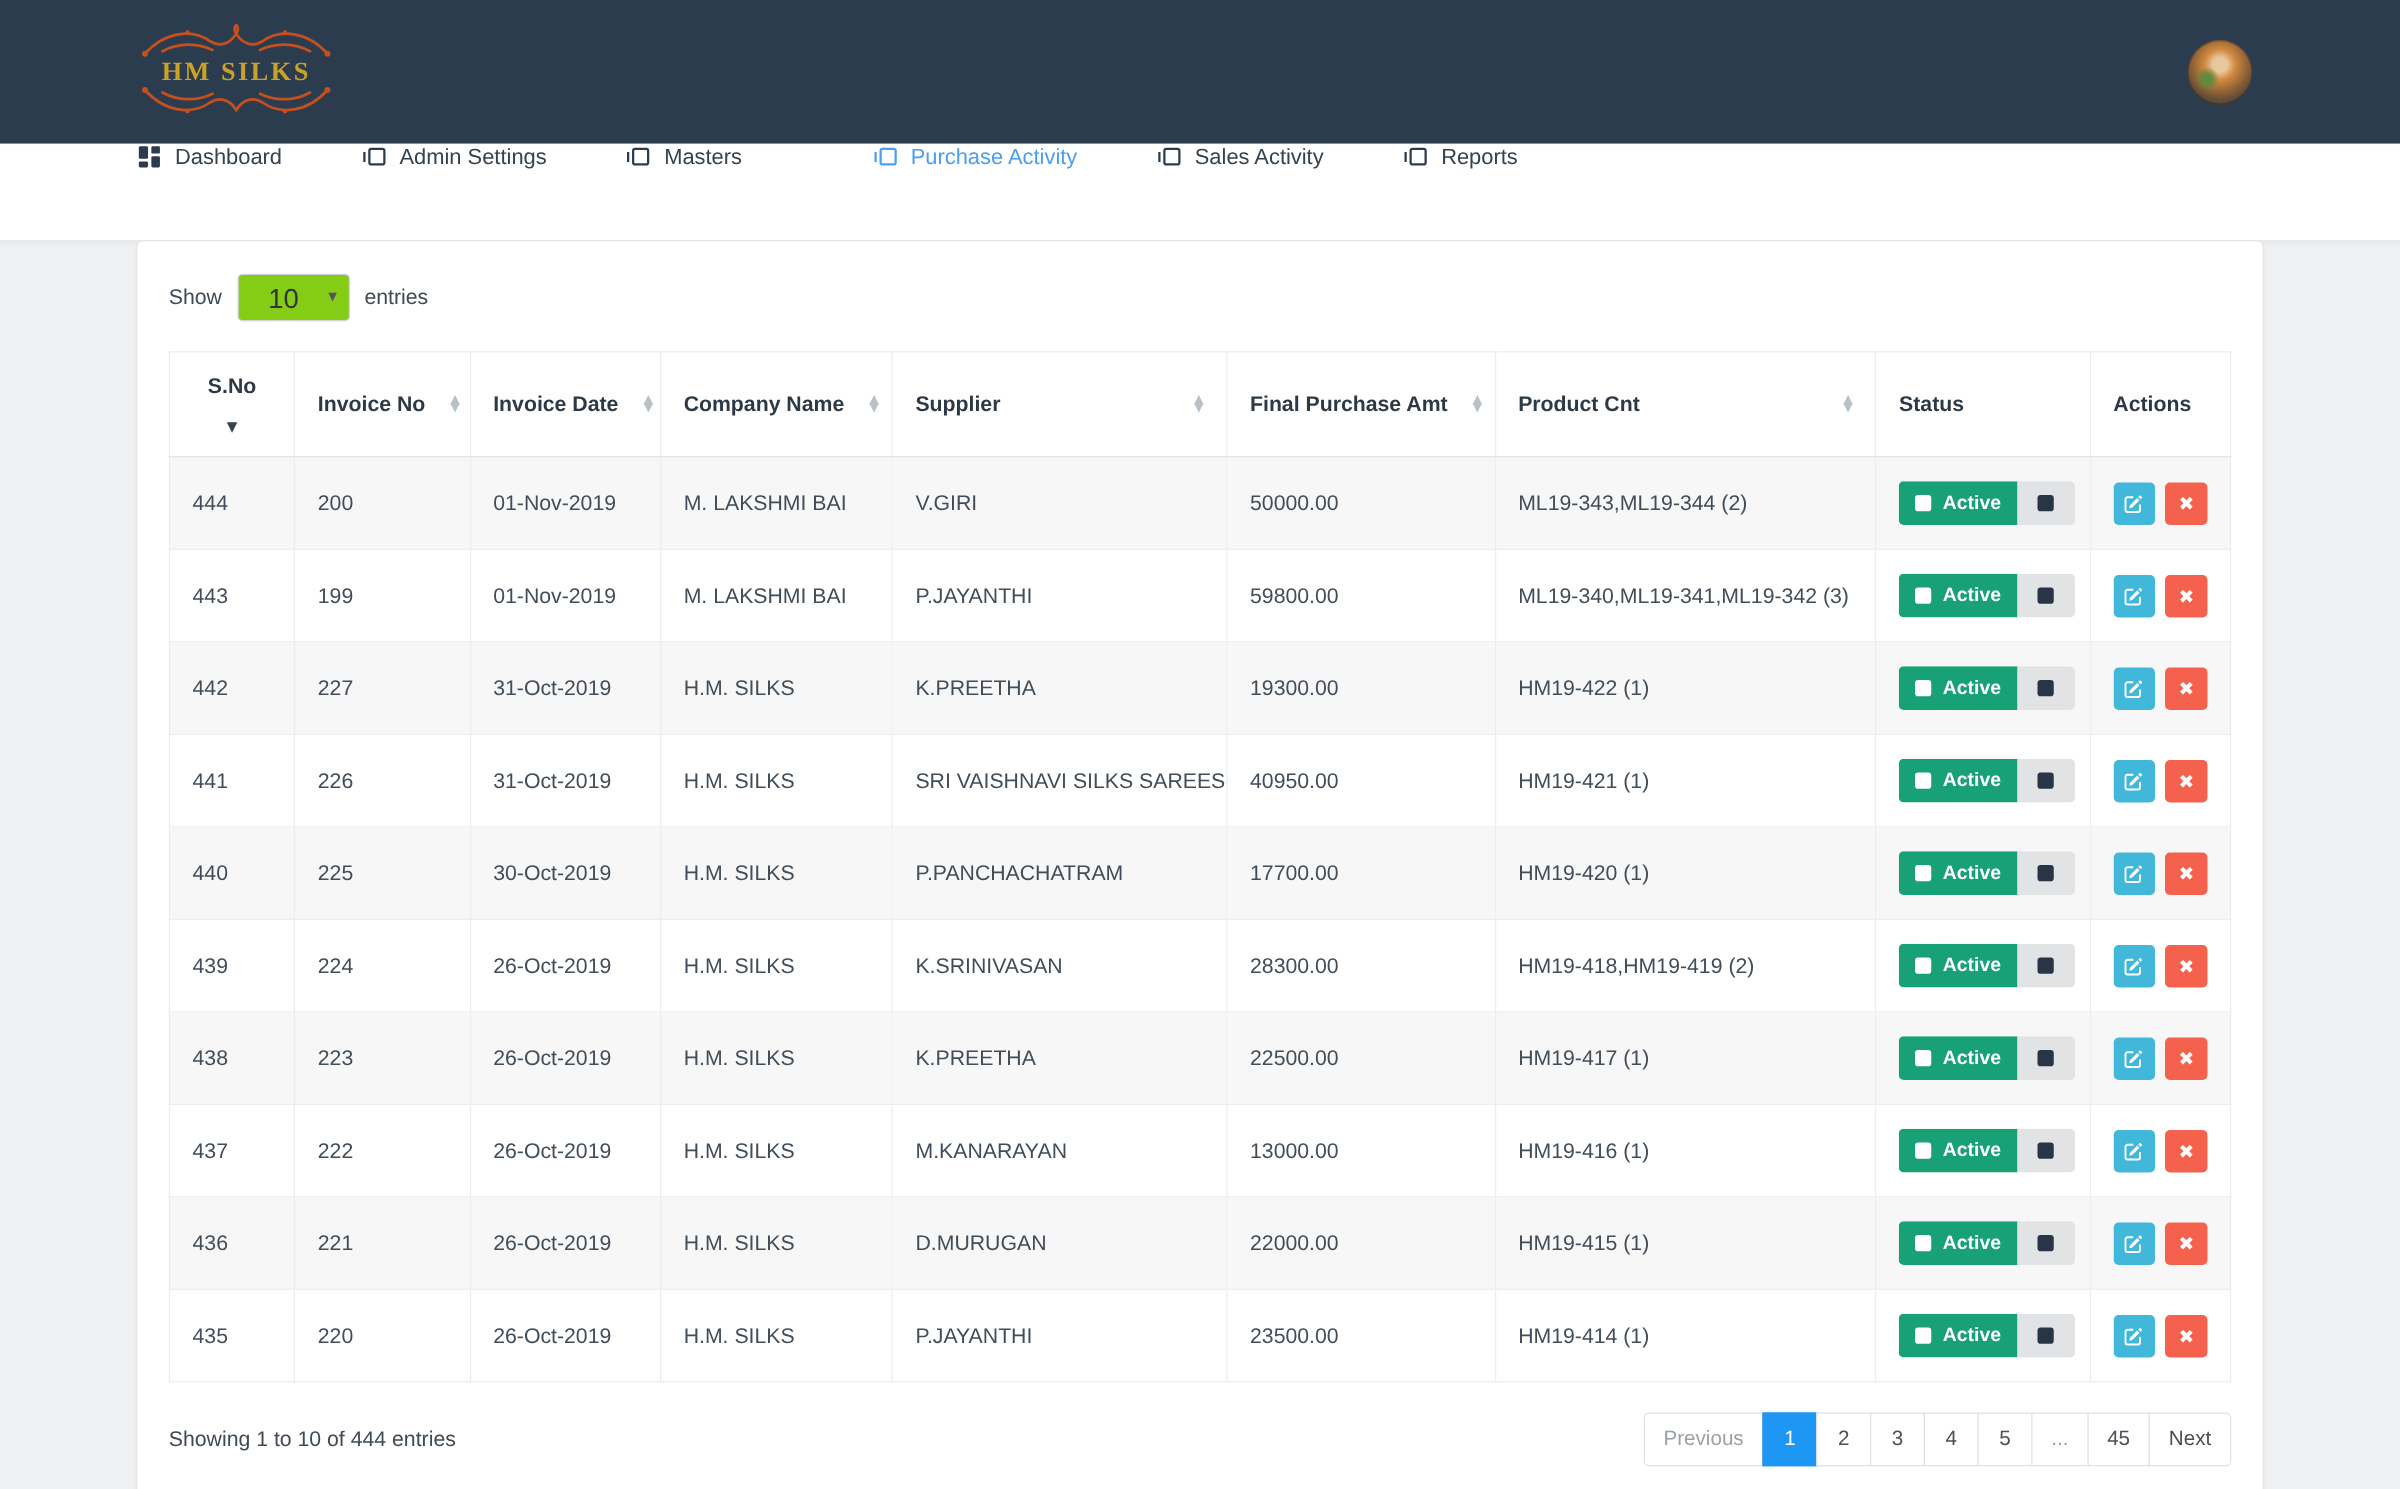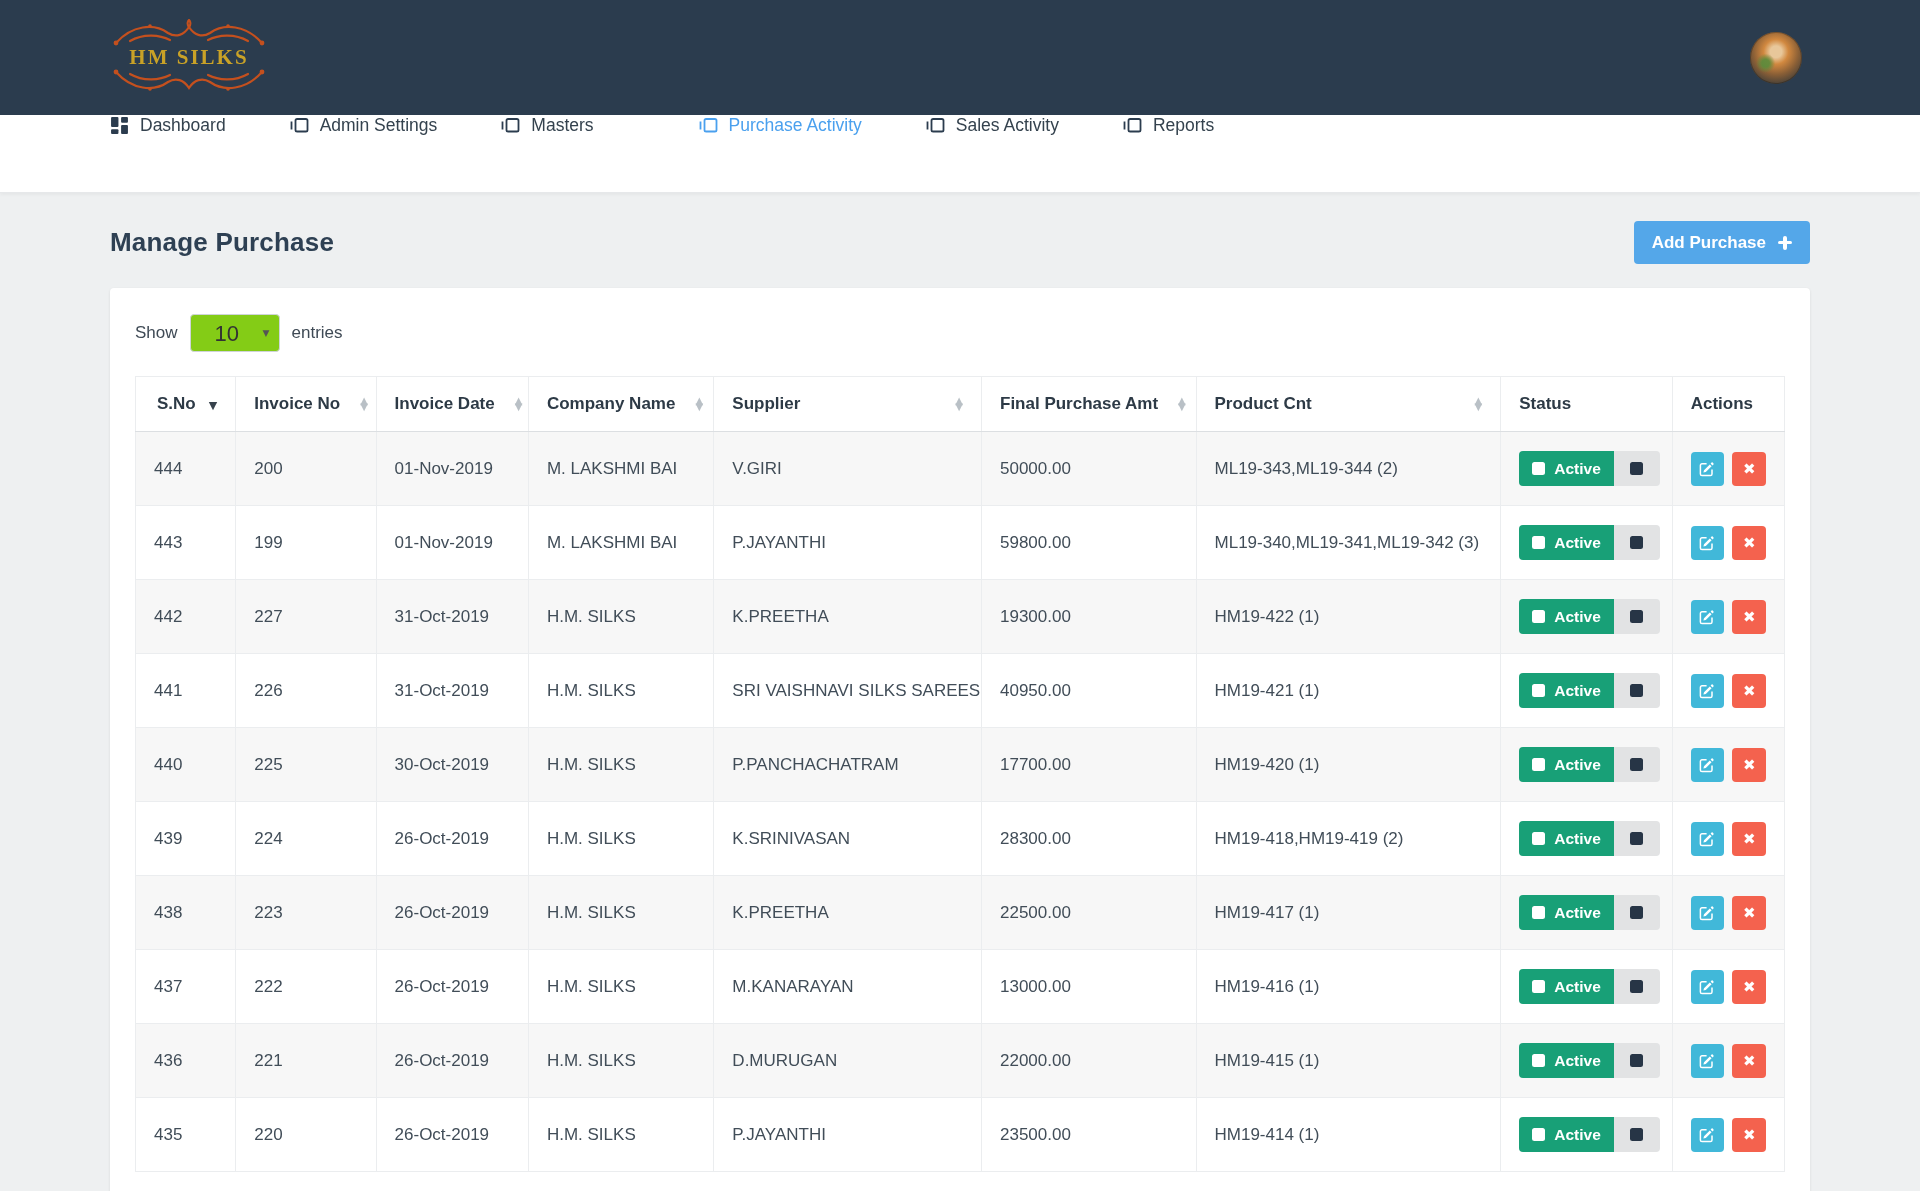--- a/index.html
+++ b/index.html
@@ -82,21 +82,21 @@
     padding:19px 18px; overflow:hidden; white-space:nowrap;
   }
   table.data th {
     color:#2d3a46; font-weight:bold; border-bottom-color:#dcdfe2; padding:17px 18px;
     cursor:pointer;
   }
   table.data tr.odd td { background:#f7f7f7; }
   table.data td { color:#414d58; }
   .th-inner { display:flex; align-items:center; justify-content:space-between; gap:20px; }
   .th-inner.no-sort { justify-content:flex-start; }
-  .th-inner.sorted { justify-content:flex-end; gap:13px; }
+  .th-inner.sorted { justify-content:space-between; gap:13px;flex-direction:column; }
   .sort-both { display:flex; flex-direction:column; line-height:.62; font-size:10px; color:#b9c0c6;
                font-family:"DejaVu Sans", sans-serif; }
   .sort-desc { font-size:11px; color:#37424c; font-family:"DejaVu Sans", sans-serif; margin-top:3px; }
   
   .status-toggle { display:inline-flex; height:35px; border-radius:4px; overflow:hidden; cursor:pointer; }
   .st-on { background:#18a077; color:#fff; display:flex; align-items:center; gap:9px; padding:0 13px;
            font-size:15.5px; font-weight:bold; }
   .st-off { background:#e2e3e4; width:46px; display:flex; align-items:center; justify-content:center; }
   .sq { width:13px; height:13px; border-radius:2.5px; display:inline-block; }
   .sq-white { background:#fff; }
@@ -211,27 +211,20 @@
         <svg width="19" height="19" viewBox="0 0 19 19" fill="none" stroke="currentColor" stroke-width="1.8">
           <rect x="5.5" y="3" width="12" height="12.5" rx="1.6"></rect>
           <path d="M1.5 5.5 v8"></path>
         </svg>
       </span>
       <span>Reports</span>
     </div>
   </nav>
 
 <main>
-  <div class="page-head">
-    <h1 class="page-title">Manage Purchase</h1>
-    <button class="btn-add">
-      <span>Add Purchase</span>
-      <span class="plus-ico"></span>
-    </button>
-  </div>
 
   <section class="card">
     <div class="controls">
       <div class="show-entries">
         <span>Show</span>
         <span class="select-wrap">
           <select id="pageSizeSelect"><option>10</option></select>
           <span class="select-caret">▼</span>
         </span>
         <span>entries</span>

